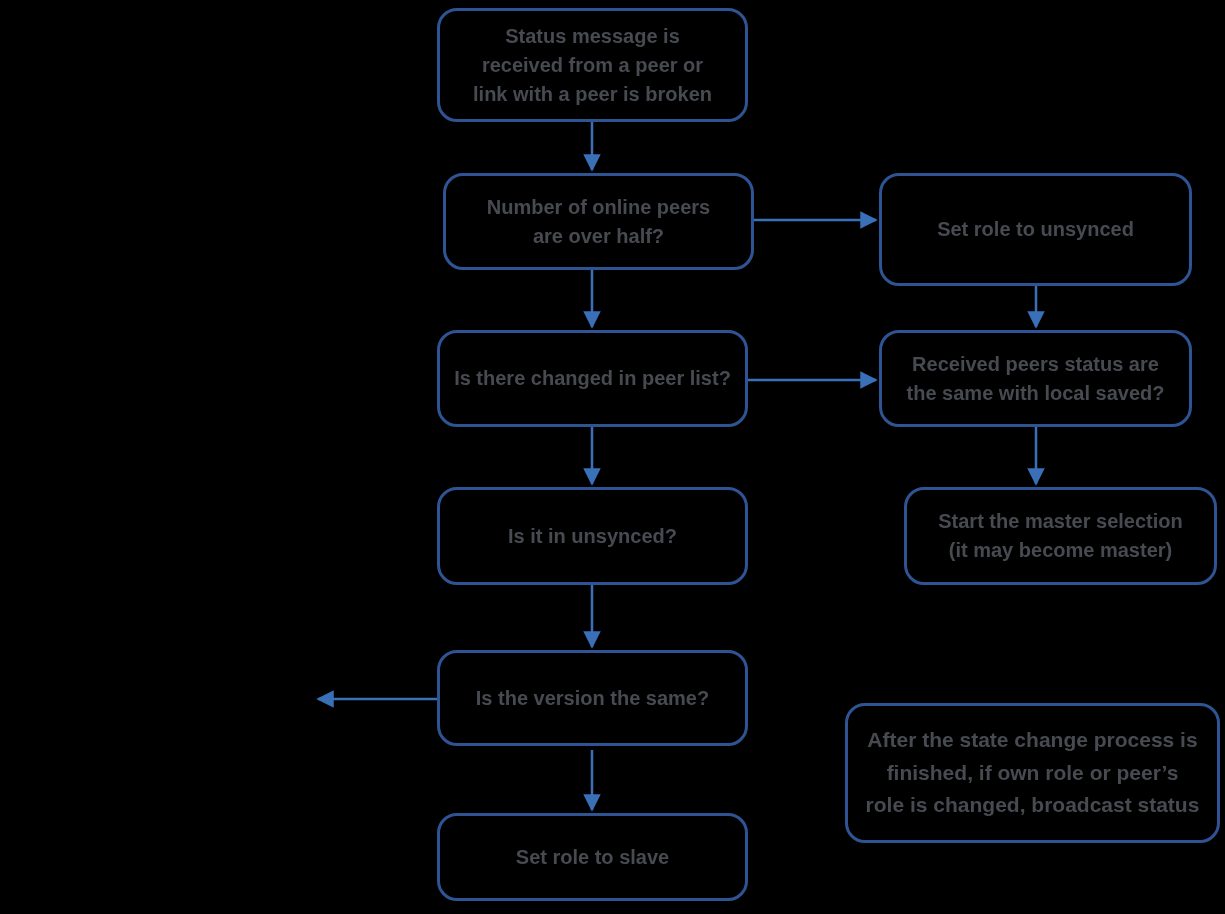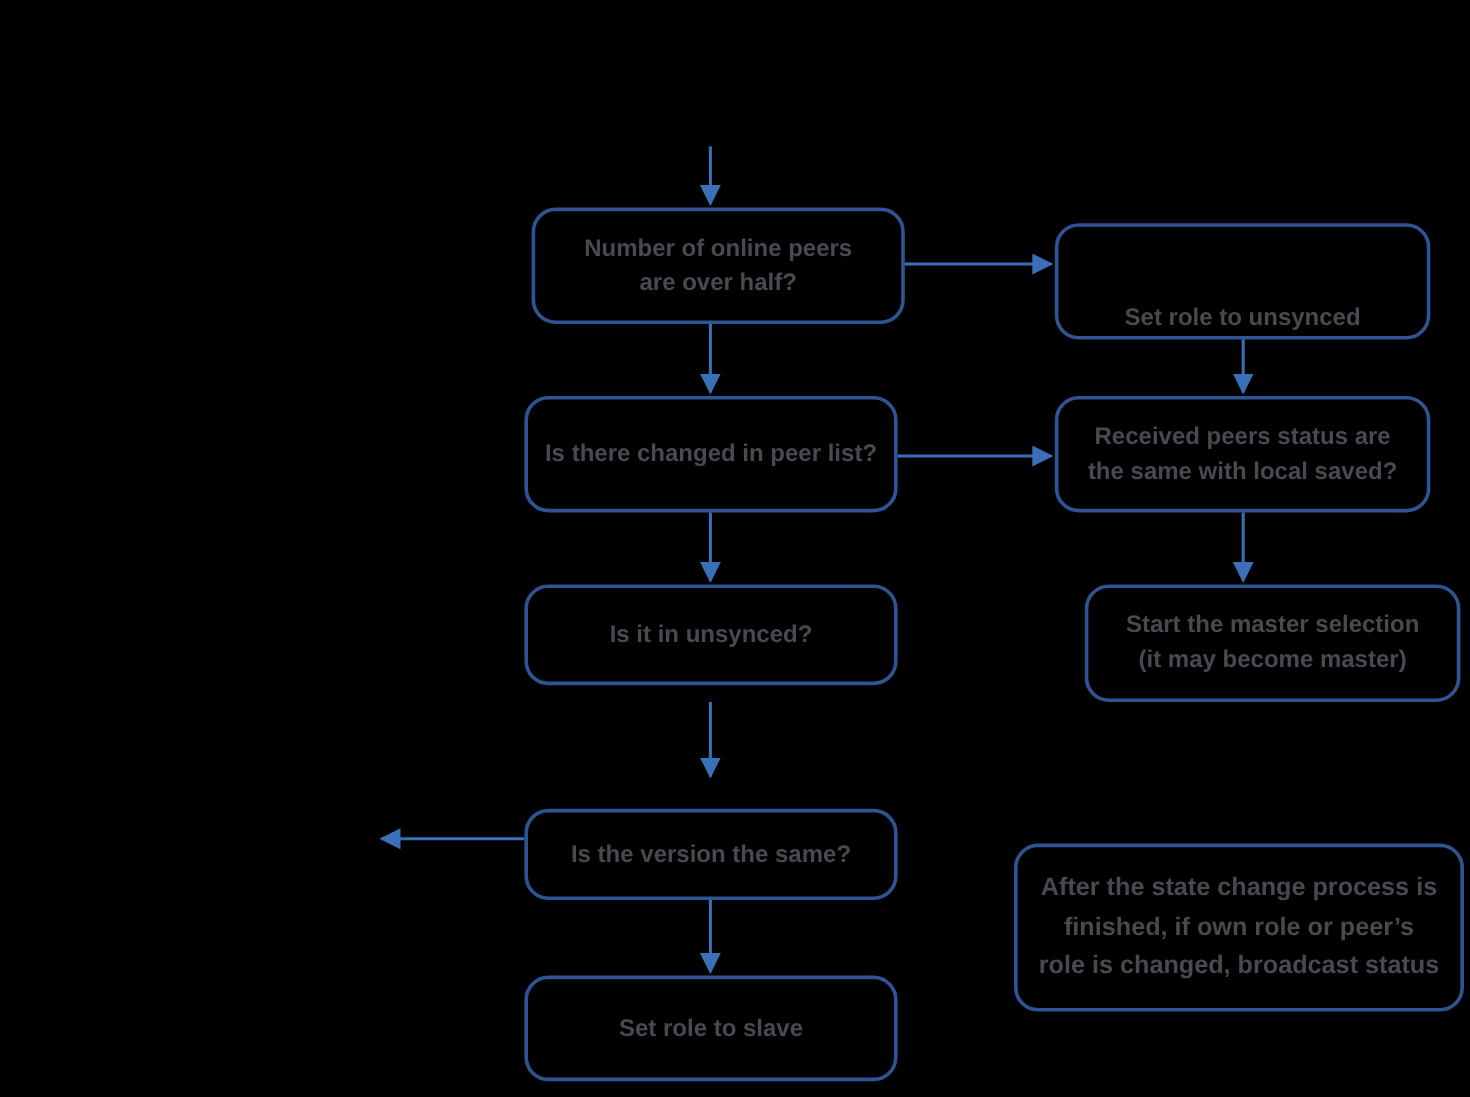--- a/index.html
+++ b/index.html
@@ -63,42 +63,47 @@
         <line x1="1036" y1="270" x2="1036" y2="327" stroke="#3a70b8" stroke-width="2.5" marker-end="url(#arrowhead)"></line>
         <line x1="748" y1="380" x2="876" y2="380" stroke="#3a70b8" stroke-width="2.5" marker-end="url(#arrowhead)"></line>
         <line x1="592" y1="427" x2="592" y2="484" stroke="#3a70b8" stroke-width="2.5" marker-end="url(#arrowhead)"></line>
         <line x1="1036" y1="427" x2="1036" y2="484" stroke="#3a70b8" stroke-width="2.5" marker-end="url(#arrowhead)"></line>
         <line x1="592" y1="585" x2="592" y2="647" stroke="#3a70b8" stroke-width="2.5" marker-end="url(#arrowhead)"></line>
         <line x1="437" y1="699" x2="318" y2="699" stroke="#3a70b8" stroke-width="2.5" marker-end="url(#arrowhead)"></line>
         <line x1="592" y1="750" x2="592" y2="810" stroke="#3a70b8" stroke-width="2.5" marker-end="url(#arrowhead)"></line>
       </g>
   </svg>
 
+<div class="node" style="left: 437px; top: 8px; width: 311px; height: 114px;">
+      <span class="label">Status message is
+received from a peer or
+link with a peer is broken</span>
+    </div>
     <div class="node" style="left: 443px; top: 173px; width: 311px; height: 97px;">
       <span class="label">Number of online peers
 are over half?</span>
     </div>
-    <div class="node" style="left: 879px; top: 186px; width: 313px; height: 97px; align-items: flex-end;">
+    <div class="node" style="left: 879px; top: 173px; width: 313px; height: 113px;">
       <span class="label">Set role to unsynced</span>
     </div>
     <div class="node" style="left: 437px; top: 330px; width: 311px; height: 97px;">
       <span class="label">Is there changed in peer list?</span>
     </div>
     <div class="node" style="left: 879px; top: 330px; width: 313px; height: 97px; text-align: center;">
       <span class="label">Received peers status are
 the same with local saved?</span>
     </div>
-    <div class="node" style="left: 437px; top: 487px; width: 311px; height: 84px;">
+    <div class="node" style="left: 437px; top: 487px; width: 311px; height: 98px;">
       <span class="label">Is it in unsynced?</span>
     </div>
     <div class="node" style="left: 904px; top: 487px; width: 313px; height: 98px;">
       <span class="label">Start the master selection
 (it may become master)</span>
     </div>
-    <div class="node" style="left: 437px; top: 674px; width: 311px; height: 76px;">
+    <div class="node" style="left: 437px; top: 650px; width: 311px; height: 96px;">
       <span class="label">Is the version the same?</span>
     </div>
     <div class="node note" style="left: 845px; top: 703px; width: 375px; height: 140px; text-decoration: underline;">
       <span class="label">After the state change process is
 finished, if own role or peer’s
 role is changed, broadcast status</span>
     </div>
     <div class="node" style="left: 437px; top: 813px; width: 311px; height: 88px;">
       <span class="label">Set role to slave</span>
     </div>

